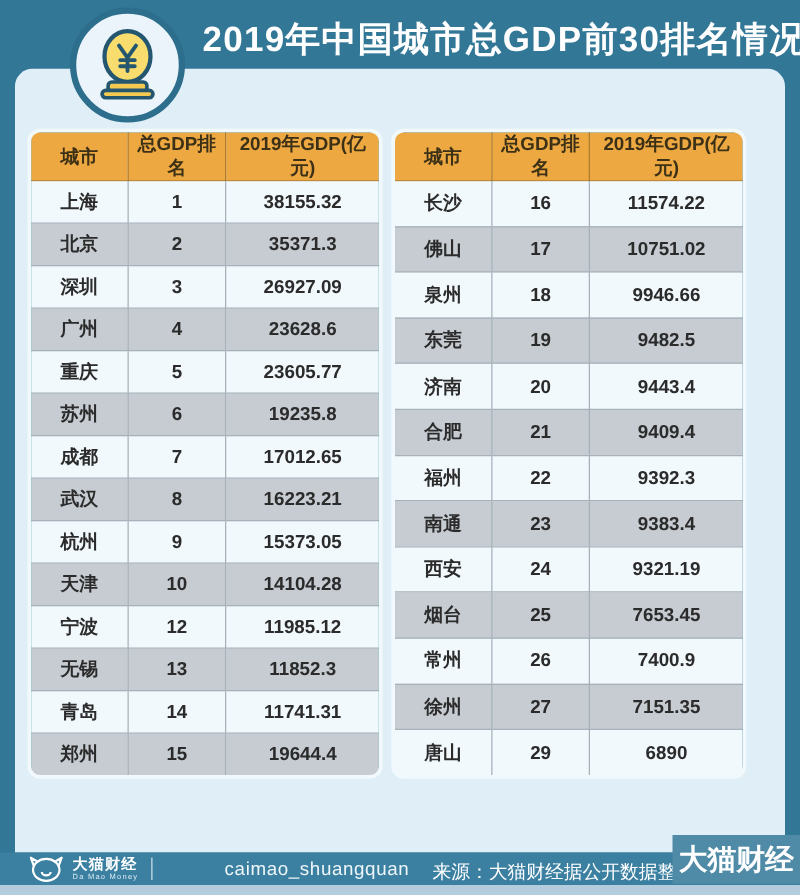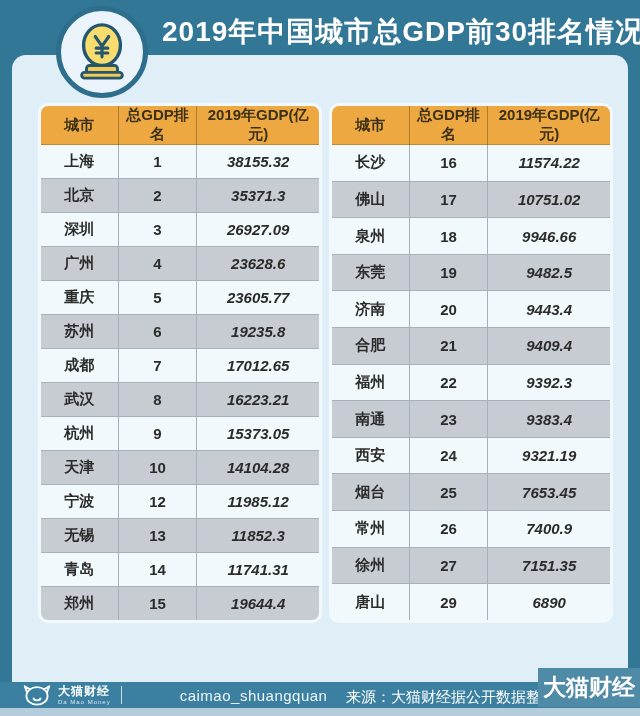--- a/index.html
+++ b/index.html
@@ -16,36 +16,36 @@
     position:absolute;left:150px;right:16px;top:13px;
     text-align:center;color:#ffffff;font-size:28px;font-weight:800;
     letter-spacing:1px;white-space:nowrap;margin-left:12px;
   }
   .icon-circle{
     position:absolute;left:56px;top:6px;width:92px;height:92px;border-radius:50%;
     background:#eaf4fa;border:5px solid #2d6e8d;box-sizing:border-box;
     display:flex;align-items:center;justify-content:center;z-index:5;
   }
   
-  .tables{position:absolute;left:38px;top:103px;display:flex;gap:7px;}
+  .tables{position:absolute;left:22px;top:103px;display:flex;gap:7px;}
   .gdp-table{
     width:284px;border:3px solid #27798f;border-radius:10px;overflow:hidden;
     background:#f2f9fc;border-collapse:collapse;table-layout:fixed;
   }
   .gdp-table th{
     height:38px;background:#eda842;color:#3c3116;font-size:15px;font-weight:bold;
     text-align:center;border-right:1px solid rgba(60,40,10,0.35);
     border-bottom:1px solid rgba(60,40,10,0.25);padding:0 2px;
   }
   .gdp-table th:last-child{border-right:none;}
   .gdp-table td{
     height:33px;font-size:15px;font-weight:bold;color:#2b2b2b;text-align:center;
     border-right:1px solid #a6b1ba;border-bottom:1px solid #a6b1ba;padding:0 2px;
   }
-  .gdp-table td:last-child{border-right:none;font-style:italic;}
+  .gdp-table td:last-child{border-right:none;}
   .gdp-table tr:last-child td{border-bottom:none;}
   .gdp-table tbody tr:nth-child(odd){background:#f2f9fc;}
   .gdp-table tbody tr:nth-child(even){background:#c6ccd2;}
   .col-city{width:28%;}
   .col-rank{width:28%;}
   .col-gdp{width:44%;}
   
   .footer-bar{position:absolute;left:0;right:0;top:682px;height:26px;background:#3c80a1;}
   .bottom-strip{position:absolute;left:0;right:0;top:708px;height:8px;background:#b4cddc;}
   .brand-group{

